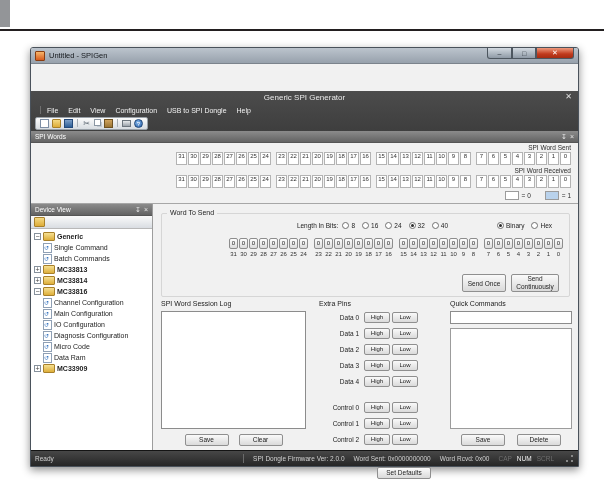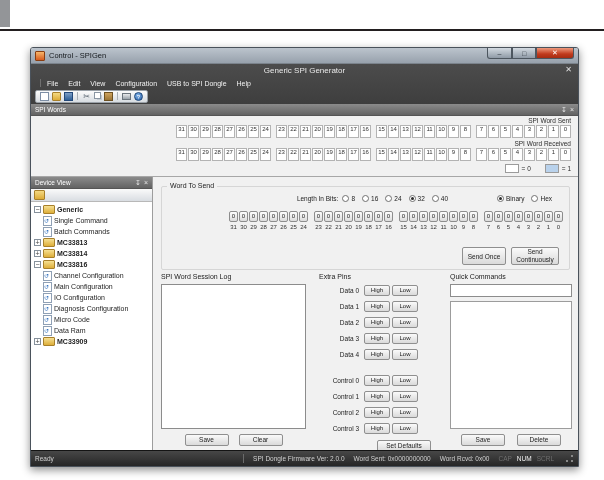--- a/index.html
+++ b/index.html
@@ -17,21 +17,21 @@
   .titlebar{height:15px;background:linear-gradient(#bcc4cd,#97a1ac);display:flex;align-items:center;padding:0 4px;border-bottom:1px solid #7b838c;border-radius:2px 2px 0 0;position:relative;}
   .app-icon{width:8px;height:8px;background:linear-gradient(#f7b56a,#d85c1e);border:1px solid #8a3d10;border-radius:1px;margin-right:4px;}
   .title-text{font-size:7.5px;color:#15191d;}
   .caption-buttons{position:absolute;right:4px;top:0;display:flex;}
   .cap-btn{height:11px;border:1px solid #4d565f;border-top:none;display:flex;align-items:center;justify-content:center;font-size:7px;color:#fff;box-sizing:border-box;}
   .cap-btn.min{width:25px;background:linear-gradient(#d3dae1,#8f9aa6);border-radius:0 0 0 3px;color:#2c343c;}
   .cap-btn.max{width:24px;background:linear-gradient(#d3dae1,#8f9aa6);color:#2c343c;}
   .cap-btn.close{width:38px;background:linear-gradient(#ef9a7d,#c03a1d 60%,#a52c12);border-radius:0 0 3px 0;}
 
   
-  .dark-header{background:linear-gradient(#4c4c4c,#3e3e3e);padding:0 1px;}
+  .dark-header{background:linear-gradient(#4c4c4c,#3e3e3e);padding:0 1px;margin-top:27px;}
   .mdi-titlerow{height:13px;position:relative;display:flex;align-items:center;justify-content:center;}
   .mdi-title{font-size:8px;color:#e9e9e9;}
   .mdi-close{position:absolute;right:5px;top:1px;color:#e0e0e0;font-size:8px;line-height:10px;cursor:default;}
   .menubar{height:12px;display:flex;align-items:center;gap:10px;padding-left:8px;}
   .menubar .grip{width:1px;height:8px;background:#6f6f6f;margin-right:-4px;}
   .menu-item{font-size:7px;color:#f2f2f2;}
   .toolbar-row{height:14px;display:flex;align-items:center;padding-left:3px;padding-bottom:1px;}
   .toolbar{display:flex;align-items:center;gap:3px;background:linear-gradient(#fbfbfb,#d7dce1);border:1px solid #9aa1a8;border-radius:2px;height:11px;padding:0 4px;}
   .tb-sep{width:1px;height:8px;background:#aab0b6;margin:0 1px;}
   .tb-icon{width:9px;height:9px;box-sizing:border-box;}
@@ -136,21 +136,21 @@
 
 <div class="page-header">
   <div class="page-tab"></div>
 </div>
 <div class="page-rule"></div>
 
 <div class="app-window">
 
   <div class="titlebar">
     <span class="app-icon"></span>
-    <span class="title-text">Control - SPIGen</span>
+    <span class="title-text">Untitled - SPIGen</span>
     <span class="caption-buttons">
       <span class="cap-btn min">–</span>
       <span class="cap-btn max">□</span>
       <span class="cap-btn close">✕</span>
     </span>
   </div>
 
   <div class="dark-header">
     <div class="mdi-titlerow">
       <span class="mdi-title">Generic SPI Generator</span>

